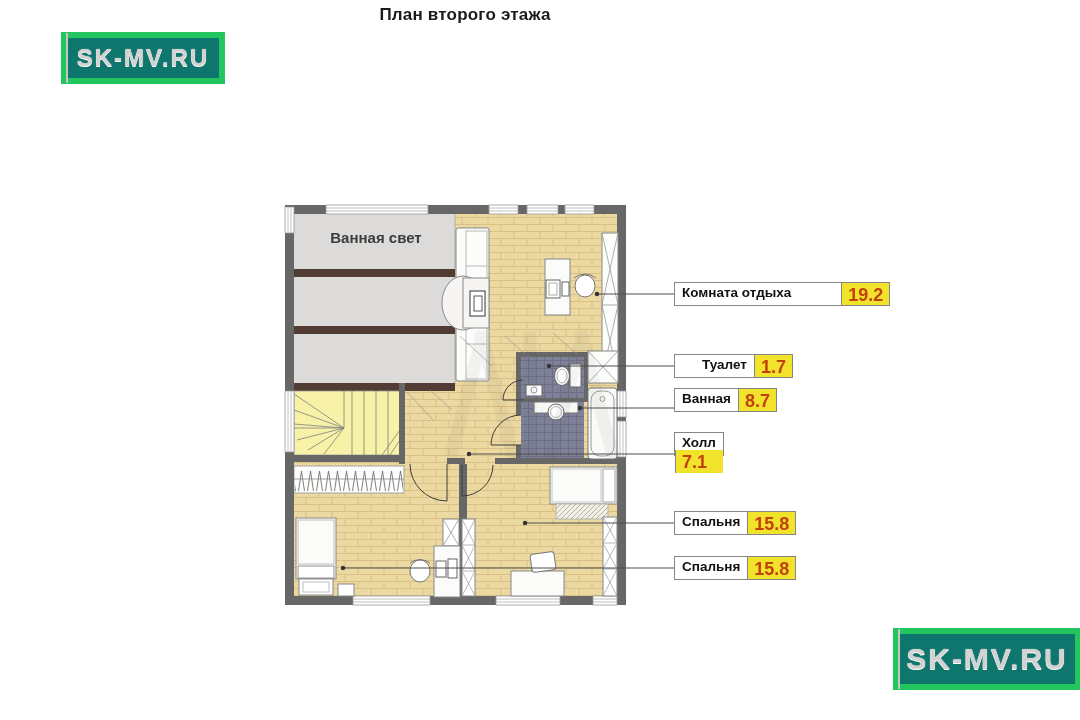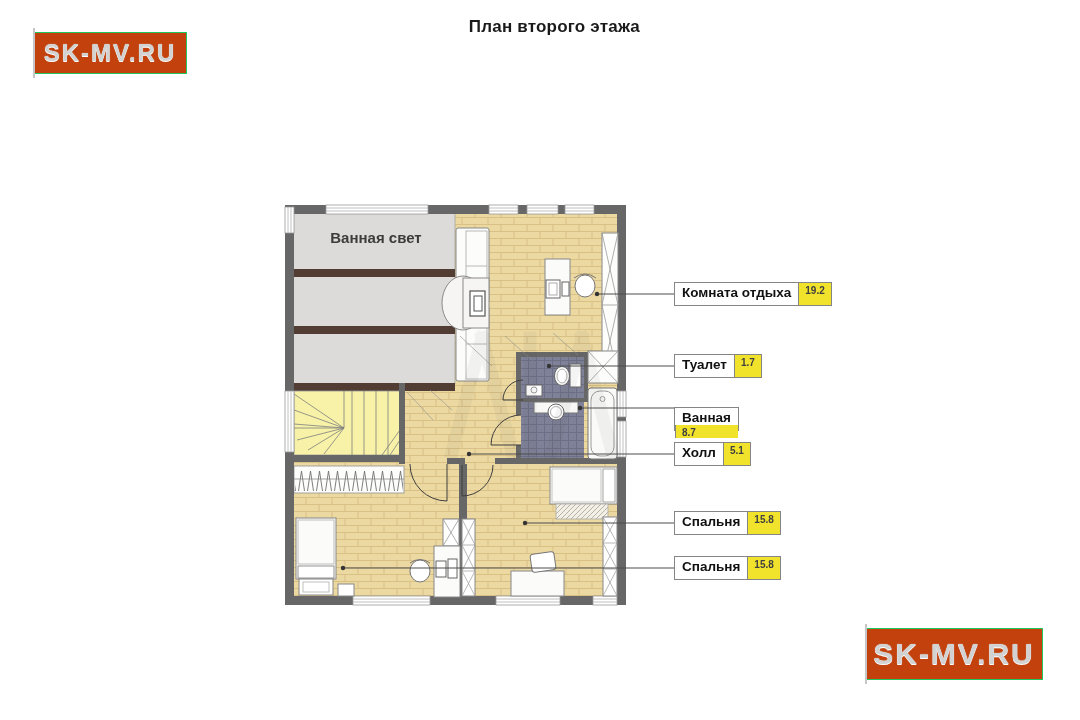--- a/index.html
+++ b/index.html
@@ -1,47 +1,48 @@
 <!DOCTYPE html>
 <html><head>
 <meta charset="utf-8">
 <style>
   html,body{margin:0;padding:0;background:#ffffff;}
   .page{
     position:relative;width:1080px;height:720px;background:#ffffff;overflow:hidden;
     font-family:"Liberation Sans","DejaVu Sans",sans-serif;
   }
   .title{
-    position:absolute;left:290px;top:17px;width:350px;text-align:right;
+    position:absolute;left:290px;top:5px;width:350px;text-align:center;
     font-size:17px;font-weight:bold;color:#1a1a1a;letter-spacing:.2px;
   }
   .logo{
-    position:absolute;border:1px solid #22c55e;color:#d2d2d2;background:#c2410c;
+    position:absolute;border:6px solid #22c55e;color:#d2d2d2;background:#0f766e;
     display:flex;align-items:center;justify-content:center;
     letter-spacing:2px;font-weight:bold;
     text-shadow:0 1px 0 #ffffff, 0 0 1px #e8e8e8;
+    margin-left:28px;
   }
   .logo::before{
     content:"";position:absolute;left:-1px;top:-5px;bottom:-5px;width:2px;background:#c6c6c6;
   }
   .logo-tl{left:33px;top:32px;width:152px;height:40px;font-size:24px;}
   .logo-br{left:865px;top:628px;width:176px;height:50px;font-size:30px;}
   .second-light{
     position:absolute;left:330px;top:228px;width:92px;text-align:center;
     font-size:15px;font-weight:bold;color:#3c3c3c;line-height:1.3;
   }
   .room-label{
     position:absolute;left:674px;display:inline-flex;align-items:stretch;
     border:1.5px solid #858585;background:#ffffff;box-sizing:border-box;height:24px;
   }
   .room-label .rl-name{
     padding:2px 7px 0 7px;font-size:13.5px;font-weight:bold;color:#111;white-space:nowrap;
   }
   .room-label .rl-area{
-    padding:2px 6px 0 6px;font-size:10px;font-weight:bold;color:#404040;
+    padding:2px 6px 0 6px;font-size:18px;font-weight:bold;color:#c2410c;
     background:#f1e32b;border-left:1px solid #858585;white-space:nowrap;
   }
   svg{position:absolute;left:0;top:0;}
 </style>
 </head>
 <body>
 
 <div class="page">
 
   <div class="title">План второго этажа</div>
@@ -249,35 +250,35 @@
         <circle cx="580" cy="408" r="2.2"></circle>
           <circle cx="469" cy="454" r="2.2"></circle>
         <circle cx="525" cy="523" r="2.2"></circle>
           <circle cx="343" cy="568" r="2.2"></circle>
       </g>
     </g>
   </svg>
 
   <div class="second-light">Ванная свет</div>
 
-  <div class="room-label" style="top:282px;">
+  <div class="room-label" style="top:282px;gap:43px;">
     <span class="rl-name">Комната отдыха</span>
     <span class="rl-area">19.2</span>
   </div>
-  <div class="room-label" style="top:354px;">
+  <div class="room-label" style="top:354px;padding-left:20px;">
     <span class="rl-name">Туалет</span>
     <span class="rl-area">1.7</span>
   </div>
-  <div class="room-label" style="top:407px;flex-direction:column;">
+  <div class="room-label" style="top:388px;">
     <span class="rl-name">Ванная</span>
     <span class="rl-area">8.7</span>
   </div>
-  <div class="room-label" style="top:442px;">
+  <div class="room-label" style="top:432px;flex-direction:column;">
     <span class="rl-name">Холл</span>
-    <span class="rl-area">5.1</span>
+    <span class="rl-area">7.1</span>
   </div>
   <div class="room-label" style="top:511px;">
     <span class="rl-name">Спальня</span>
     <span class="rl-area">15.8</span>
   </div>
   <div class="room-label" style="top:556px;">
     <span class="rl-name">Спальня</span>
     <span class="rl-area">15.8</span>
   </div>
 

